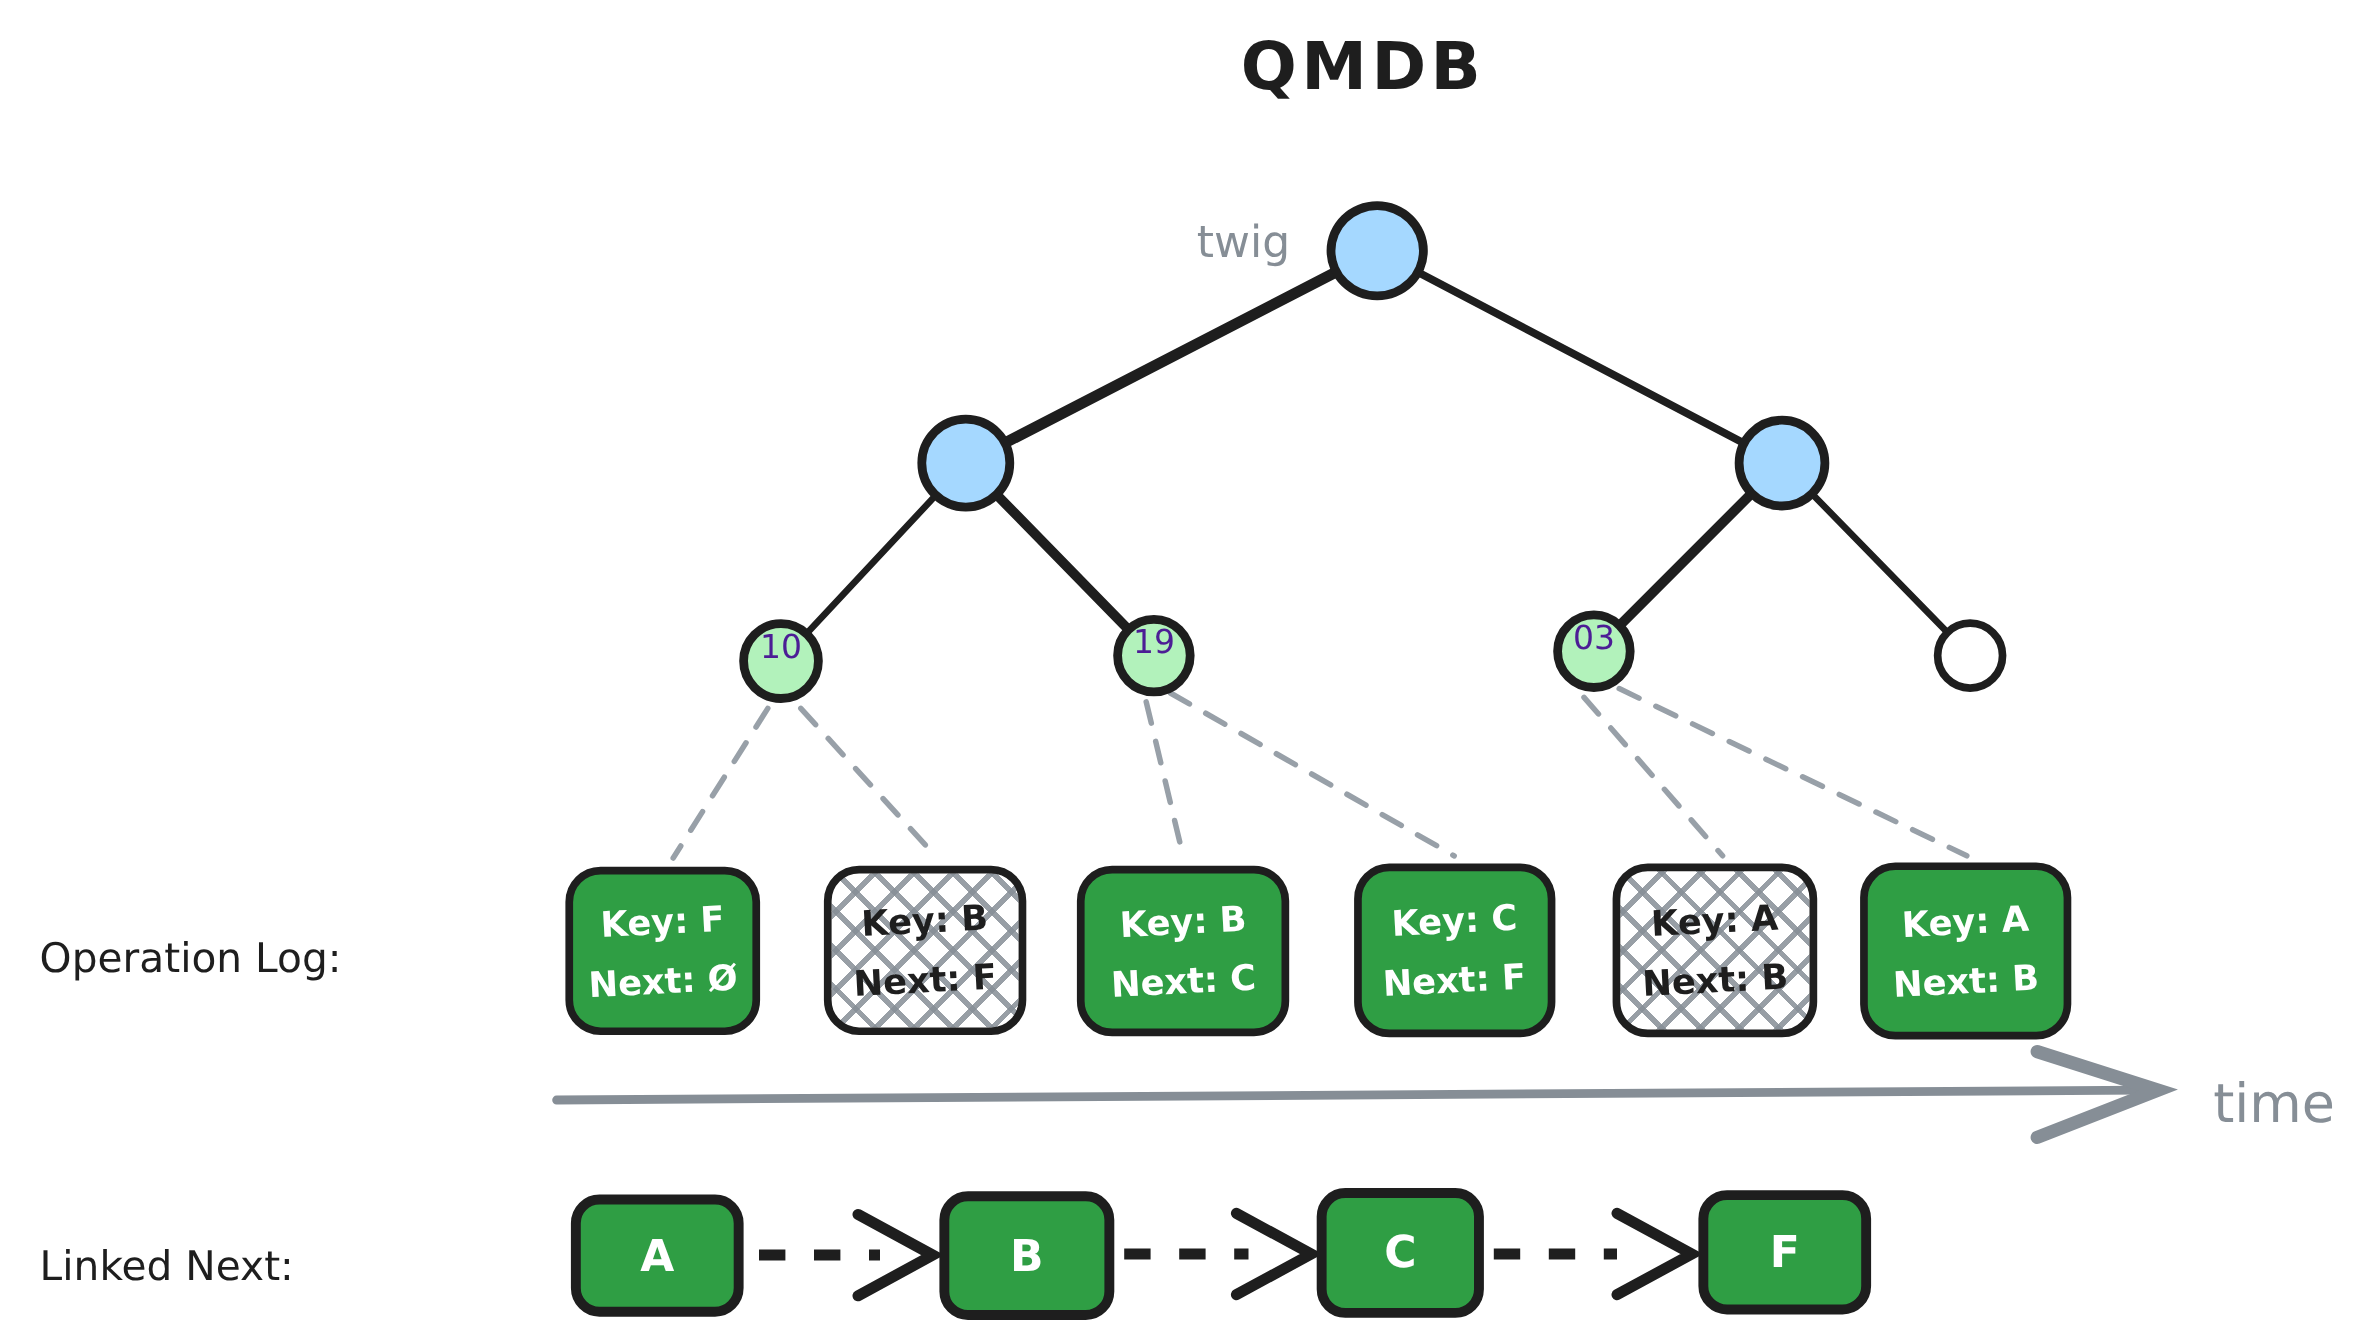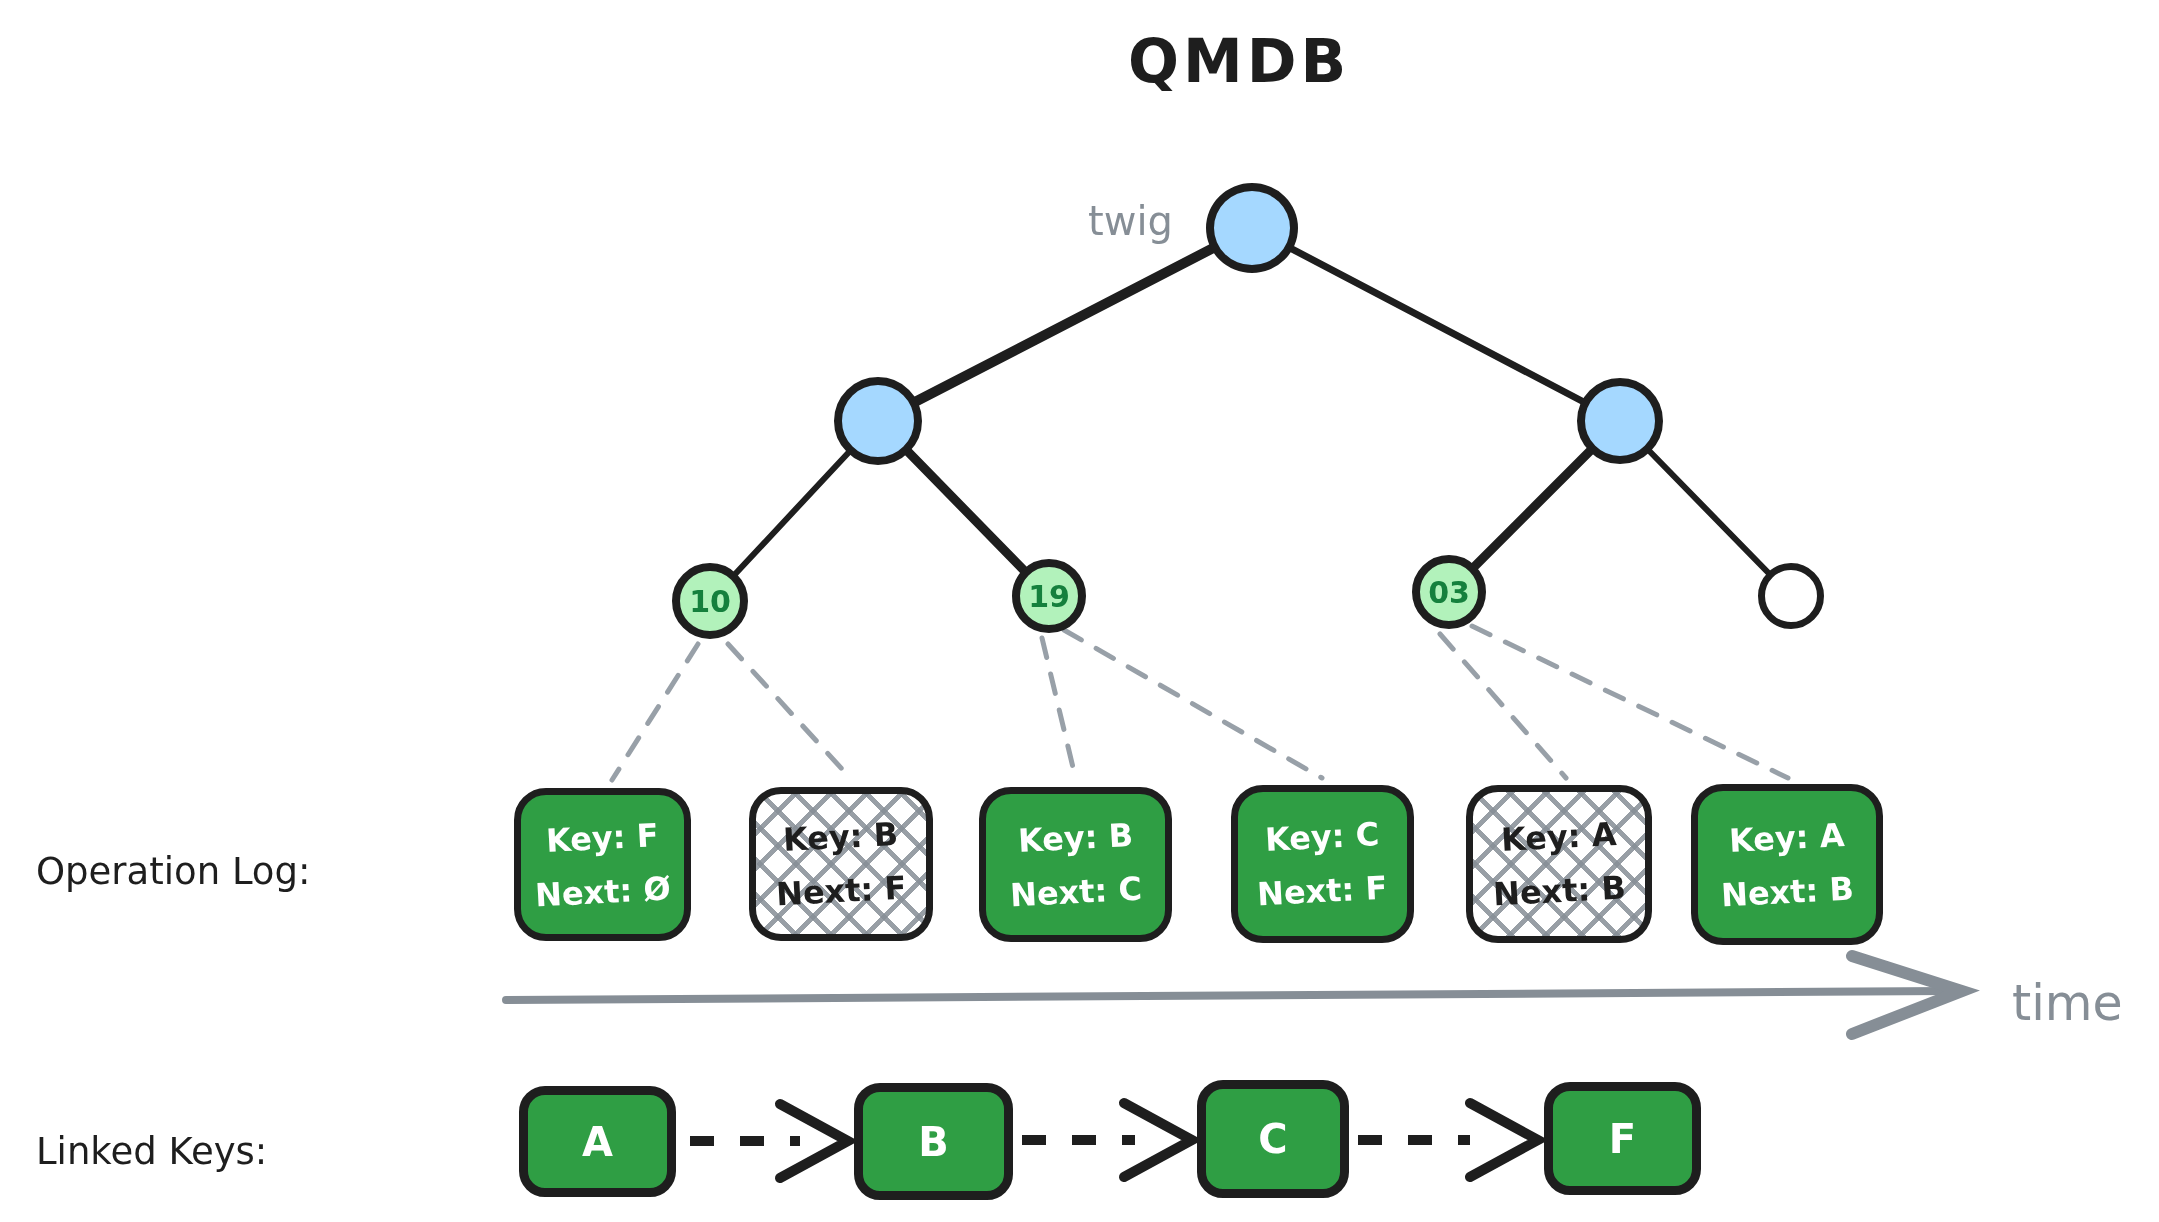--- a/index.html
+++ b/index.html
@@ -15,22 +15,22 @@
   .abs{position:absolute;z-index:2;}
 
   .title{
     font-size:60px;font-weight:bold;color:#1e1e1e;letter-spacing:4px;
   }
   .gray-label{color:#868e96;font-size:43px;}
   .section-label{color:#1e1e1e;font-size:37px;}
 
   .node{
     box-sizing:border-box;border:8px solid #1e1e1e;border-radius:50%;
-    display:flex;align-items:center;justify-content:center;
-    font-size:30px;color:#15803d;font-weight:bold;
+    display:flex;align-items:flex-start;justify-content:center;
+    font-size:30px;color:#4c1d95;font-weight:normal;
   }
   .node.blue{background:#a5d8ff;}
   .node.lgreen{background:#b2f2bb;}
   .node.white{background:#ffffff;border-width:7px;}
 
   .op-box{
     box-sizing:border-box;border:7px solid #1e1e1e;border-radius:32px;
     display:flex;flex-direction:column;align-items:center;justify-content:center;
     gap:16px;
   }
@@ -140,21 +140,21 @@
     <div class="op-line">Key: A</div>
     <div class="op-line">Next: B</div>
   </div>
   <div class="abs op-box green" style="left:1691px;top:784px;width:192px;height:161px;">
     <div class="op-line">Key: A</div>
     <div class="op-line">Next: B</div>
   </div>
 
   <div class="abs gray-label" style="left:2012px;top:975px;font-size:49px;">time</div>
 
-  <div class="abs section-label" style="left:36px;top:1130px;">Linked Keys:</div>
+  <div class="abs section-label" style="left:36px;top:1130px;">Linked Next:</div>
 
   <div class="abs key-box" style="left:519px;top:1086px;width:157px;height:111px;">
     <span class="key-letter">A</span>
   </div>
   <div class="abs key-box" style="left:854px;top:1083px;width:159px;height:117px;">
     <span class="key-letter">B</span>
   </div>
   <div class="abs key-box" style="left:1197px;top:1080px;width:152px;height:118px;">
     <span class="key-letter">C</span>
   </div>

